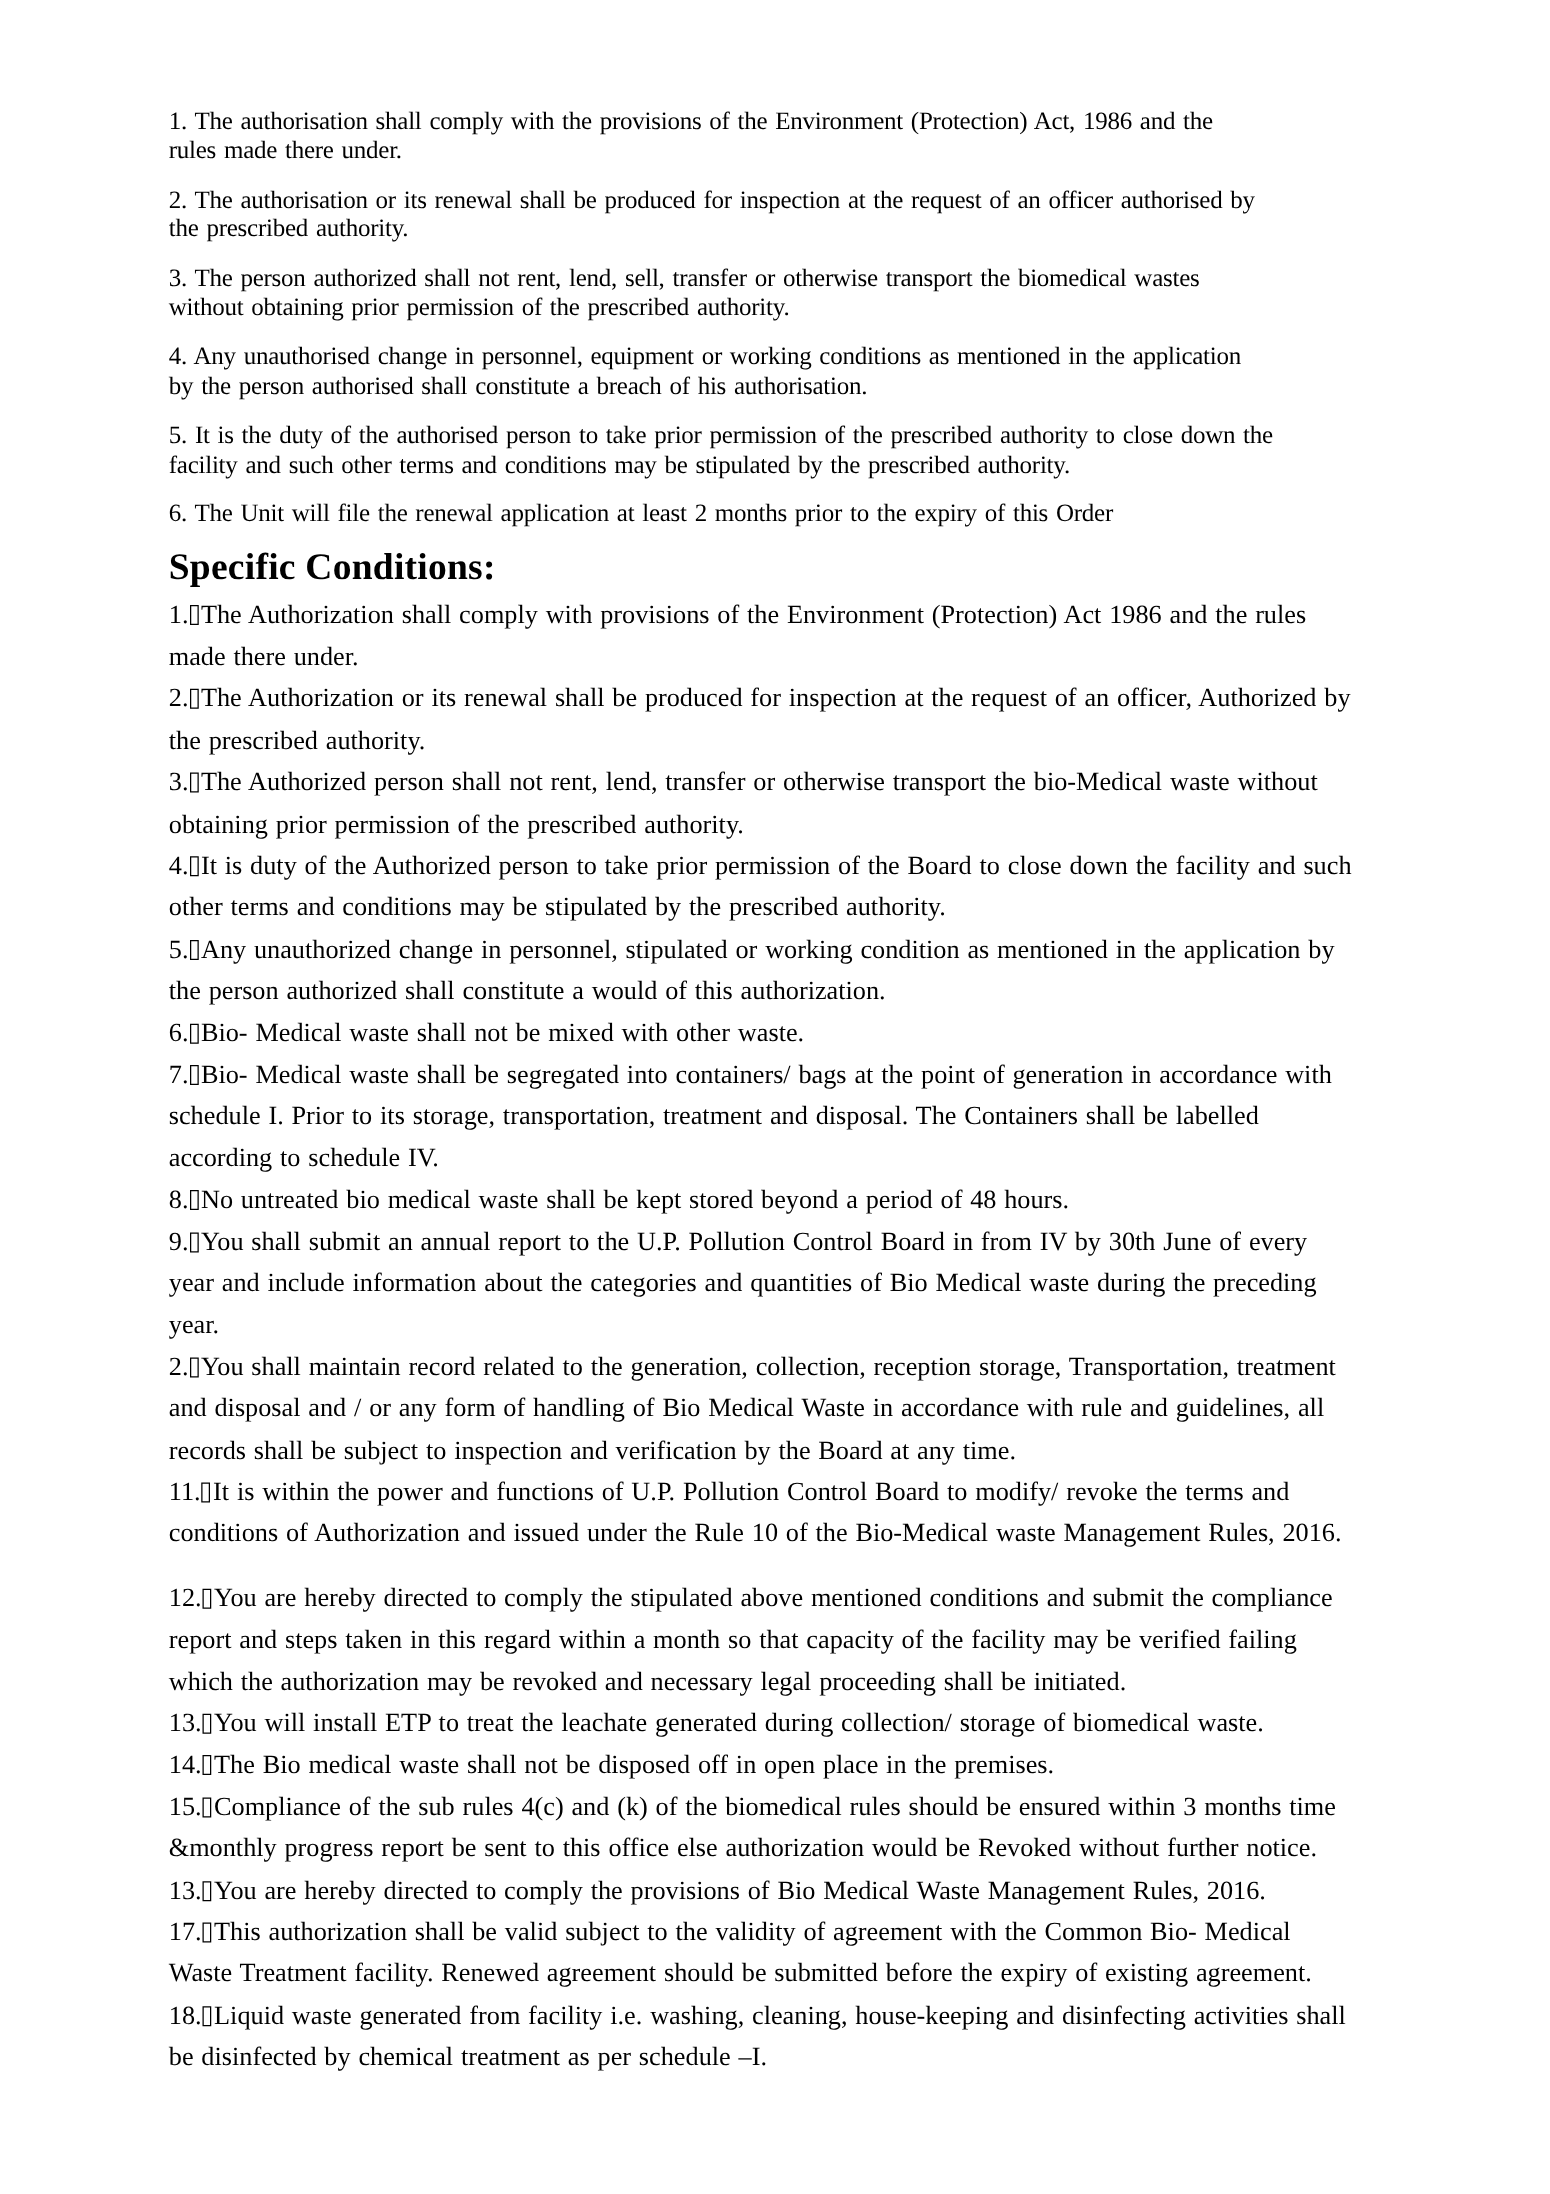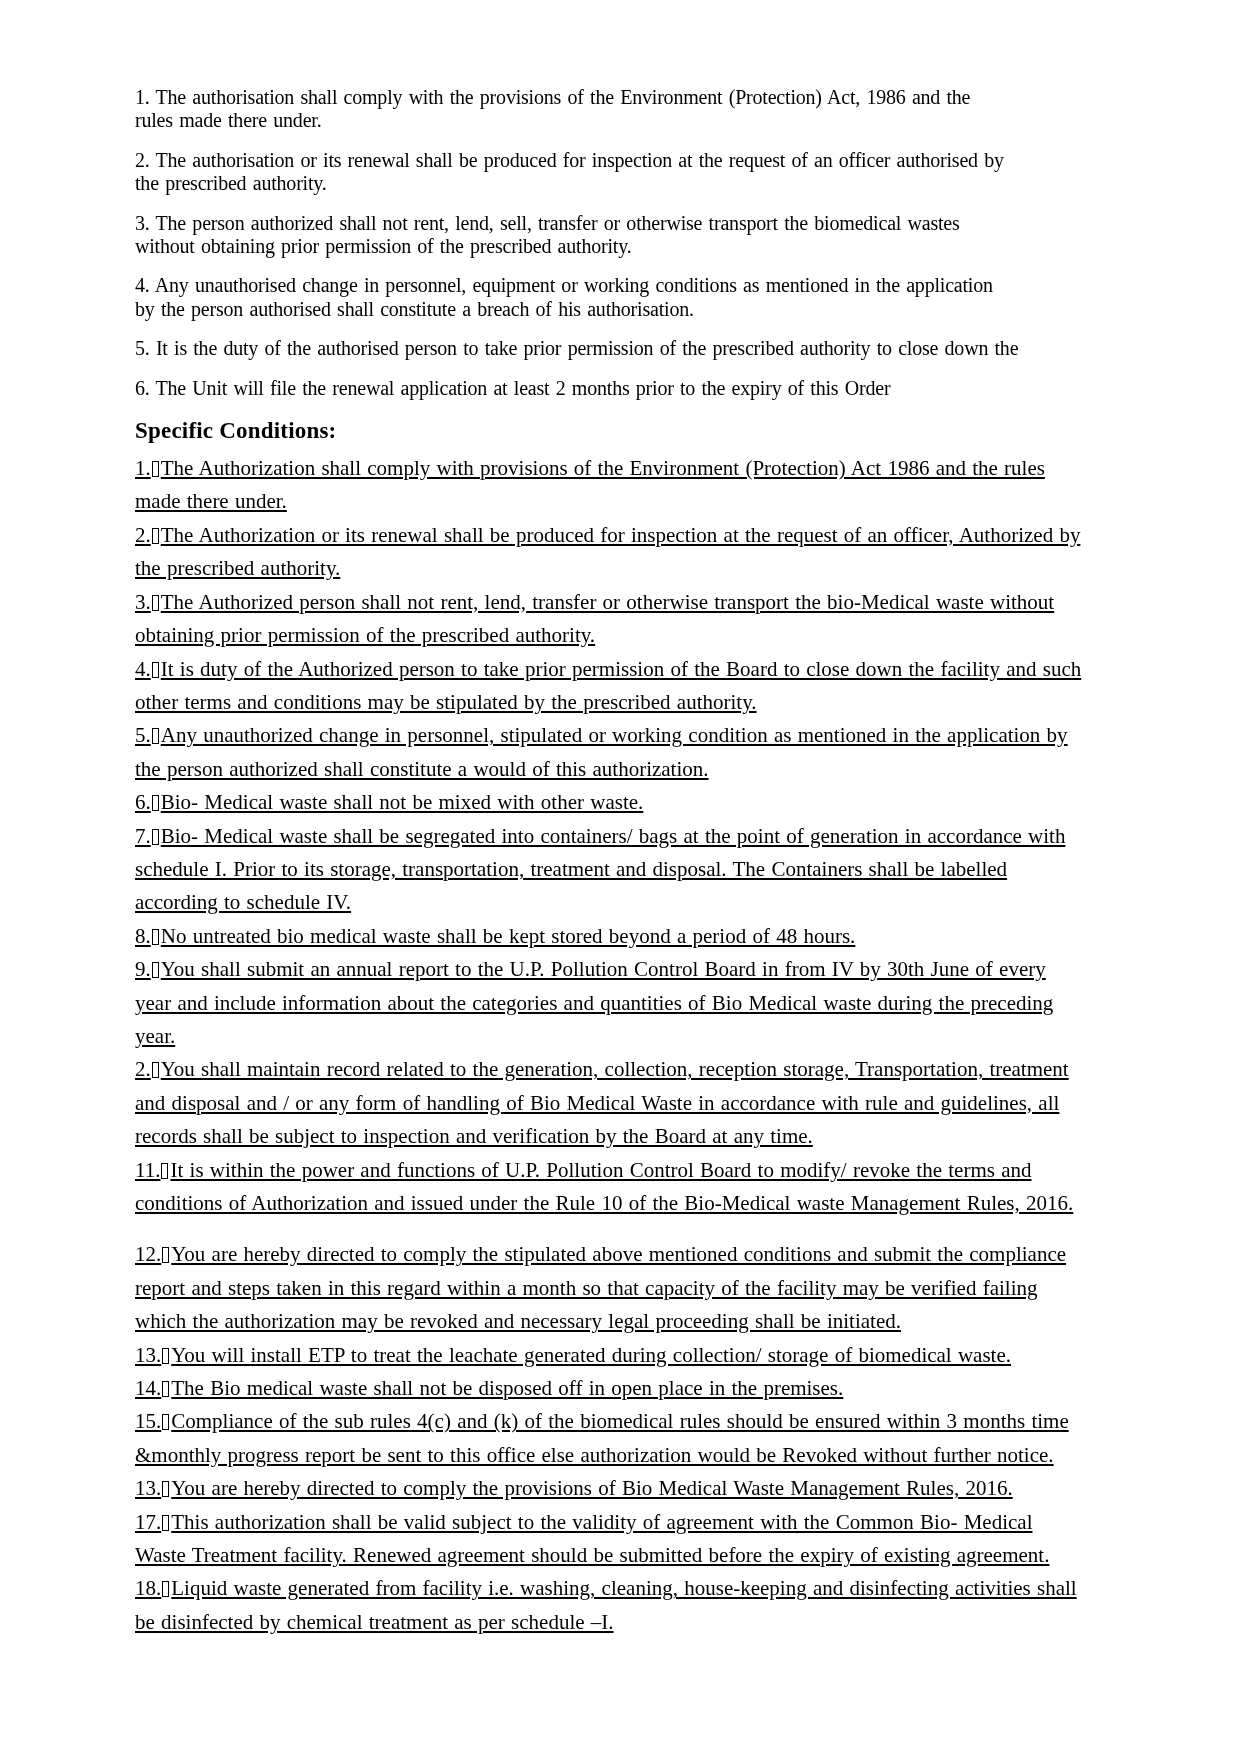--- a/index.html
+++ b/index.html
@@ -20,32 +20,31 @@
   .general {
     font-size: 20px;
     line-height: 23.4px;
     word-spacing: 1.5px;
     letter-spacing: -0.2px;
   }
   .general .para { margin: 0 0 16px 0; }
   .general .para:last-child { margin-bottom: 0; }
   
   .spec-head {
-    font-size: 23px;
+    font-size: 30px;
     font-weight: bold;
     line-height: 26px;
     margin: 18px 0 8px 0;
     letter-spacing: 0.2px;
   }
   
   .specific {
     font-size: 21px;
     line-height: 33.4px;
     word-spacing: 1px;
-    text-decoration: underline;
   }
   .specific .s-item { margin: 0; }
   .specific .s-item.gap-after { margin-bottom: 18px; }
   .line { white-space: nowrap; }
   .num { white-space: nowrap; }
   
   .tabbox {
     display: inline-block;
     width: 7px;
     height: 16px;
@@ -72,20 +71,21 @@
       <div class="para">
         <div class="line"><span class="num">3.</span> The person authorized shall not rent, lend, sell, transfer or otherwise transport the biomedical wastes</div>
         <div class="line">without obtaining prior permission of the prescribed authority.</div>
       </div>
       <div class="para">
         <div class="line"><span class="num">4.</span> Any unauthorised change in personnel, equipment or working conditions as mentioned in the application</div>
         <div class="line">by the person authorised shall constitute a breach of his authorisation.</div>
       </div>
       <div class="para">
         <div class="line"><span class="num">5.</span> It is the duty of the authorised person to take prior permission of the prescribed authority to close down the</div>
+        <div class="line">facility and such other terms and conditions may be stipulated by the prescribed authority.</div>
       </div>
       <div class="para">
         <div class="line"><span class="num">6.</span> The Unit will file the renewal application at least 2 months prior to the expiry of this Order</div>
       </div>
     </section>
 
   <h2 class="spec-head">Specific Conditions:</h2>
 
   <section class="specific" id="specific-list">
       <div class="s-item">

